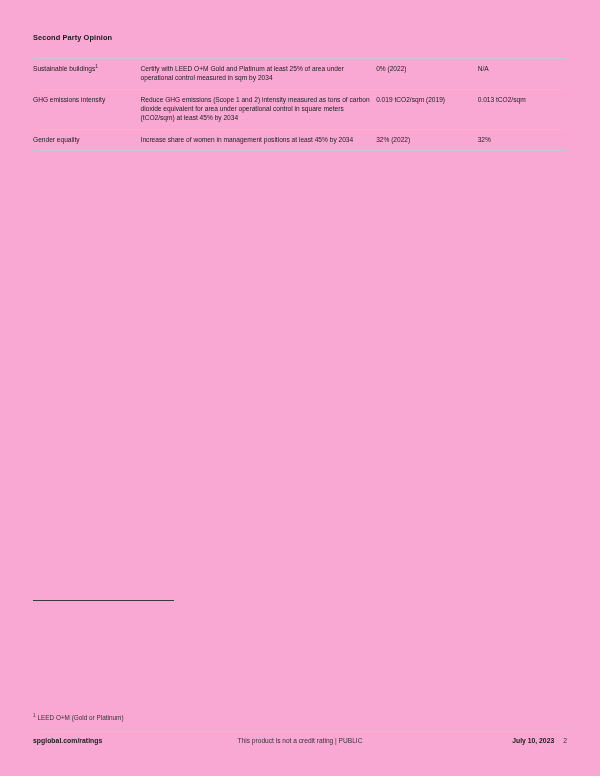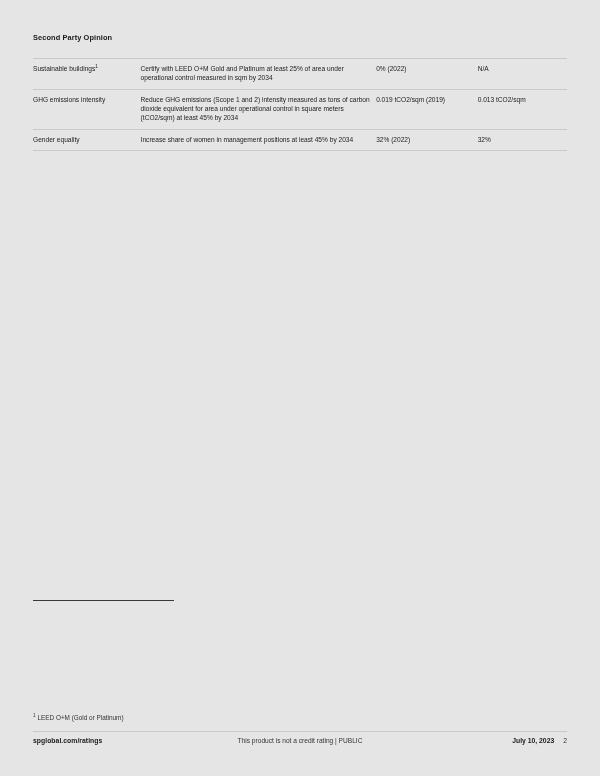--- a/index.html
+++ b/index.html
@@ -14,21 +14,21 @@
     color: #1a1a1a;
     position: relative;
     overflow: hidden;
   }
   .page {
     position: absolute;
     top: 0;
     left: 0;
     width: 600px;
     height: 776px;
-    background: #e5e5e5;
+    background: #f9a8d4;
   }
   .doc-title {
     position: absolute;
     left: 33px;
     top: 33px;
     font-size: 7.4px;
     font-weight: bold;
     letter-spacing: 0.1px;
     color: #1a1a1a;
   }

